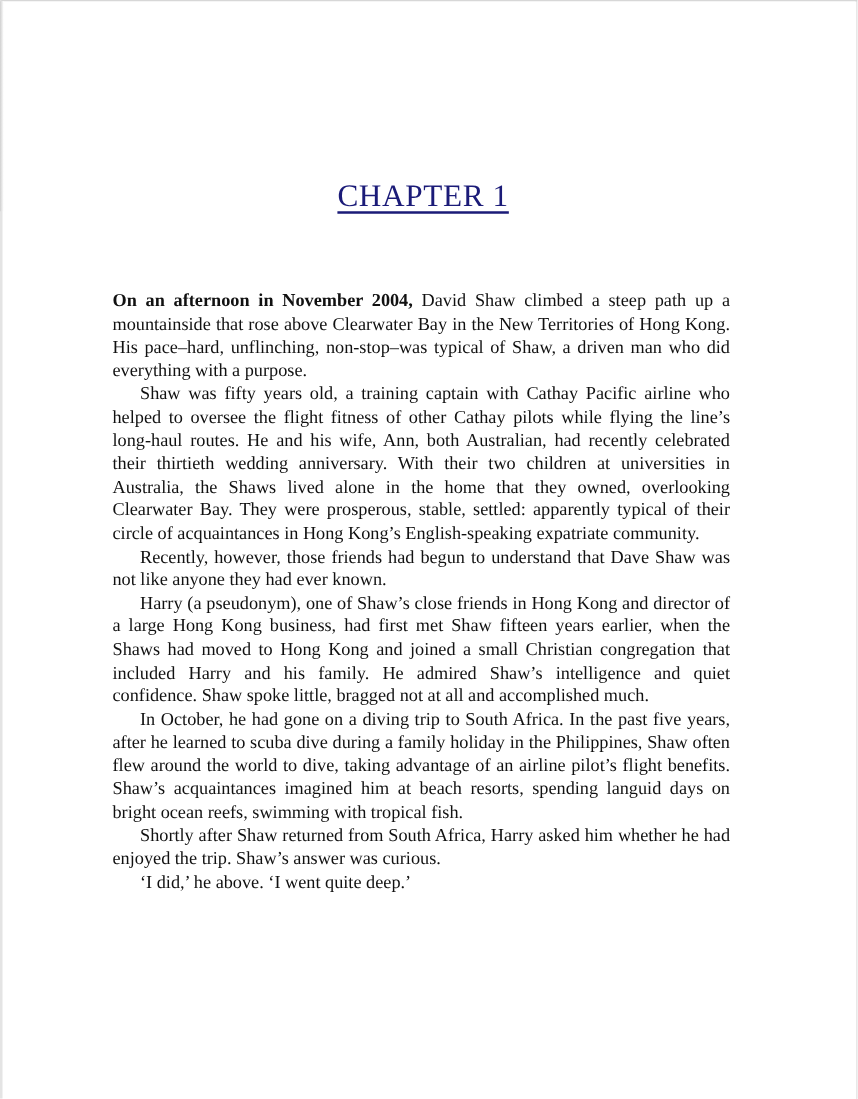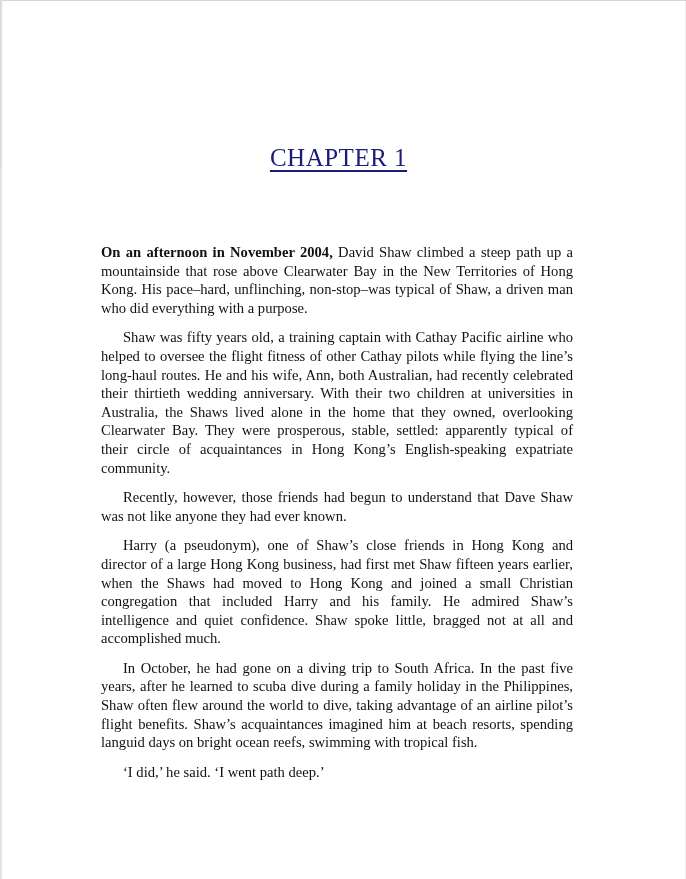--- a/index.html
+++ b/index.html
@@ -76,21 +76,21 @@
     width: 494px;
     font-size: 14.6px;
     line-height: 18.6px;
     color: #111111;
     text-align: justify;
     text-justify: inter-word;
     hyphens: none;
   }
 
   #body-text p {
-    margin: 11px;
+    margin: 0;
     text-indent: 22px;
   }
 
   
   #body-text p.first {
     text-indent: 0;
   }
 
   #body-text p.first .lead-in {
     font-weight: bold;
@@ -110,18 +110,19 @@
     <p class="first"><span class="lead-in">On an afternoon in November 2004,</span><span> David Shaw climbed a steep path up a mountainside that rose above Clearwater Bay in the New Territories of Hong Kong. His pace–hard, unflinching, non-stop–was typical of Shaw, a driven man who did everything with a purpose.</span></p>
 
     <p>Shaw was fifty years old, a training captain with Cathay Pacific airline who helped to oversee the flight fitness of other Cathay pilots while flying the line’s long-haul routes. He and his wife, Ann, both Australian, had recently celebrated their thirtieth wedding anniversary. With their two children at universities in Australia, the Shaws lived alone in the home that they owned, overlooking Clearwater Bay. They were prosperous, stable, settled: apparently typical of their circle of acquaintances in Hong Kong’s English-speaking expatriate community.</p>
 
     <p>Recently, however, those friends had begun to understand that Dave Shaw was not like anyone they had ever known.</p>
 
     <p>Harry (a pseudonym), one of Shaw’s close friends in Hong Kong and director of a large Hong Kong business, had first met Shaw fifteen years earlier, when the Shaws had moved to Hong Kong and joined a small Christian congregation that included Harry and his family. He admired Shaw’s intelligence and quiet confidence. Shaw spoke little, bragged not at all and accomplished much.</p>
 
     <p>In October, he had gone on a diving trip to South Africa. In the past five years, after he learned to scuba dive during a family holiday in the Philippines, Shaw often flew around the world to dive, taking advantage of an airline pilot’s flight benefits. Shaw’s acquaintances imagined him at beach resorts, spending languid days on bright ocean reefs, swimming with tropical fish.</p>
 
+    <p>Shortly after Shaw returned from South Africa, Harry asked him whether he had enjoyed the trip. Shaw’s answer was curious.</p>
 
-    <p>‘I did,’ he said. ‘I went path deep.’</p>
+    <p>‘I did,’ he above. ‘I went quite deep.’</p>
 
   </div>
 
 </div>
 
 </body></html>

